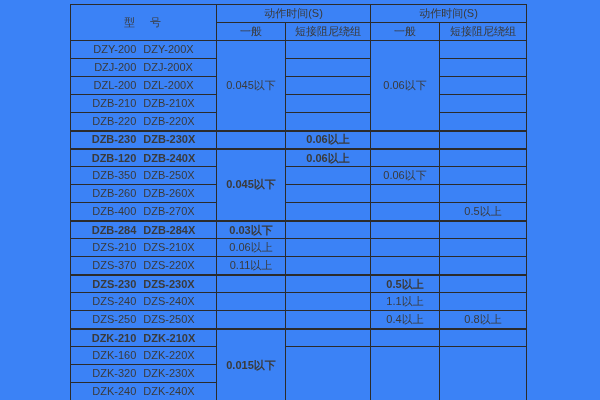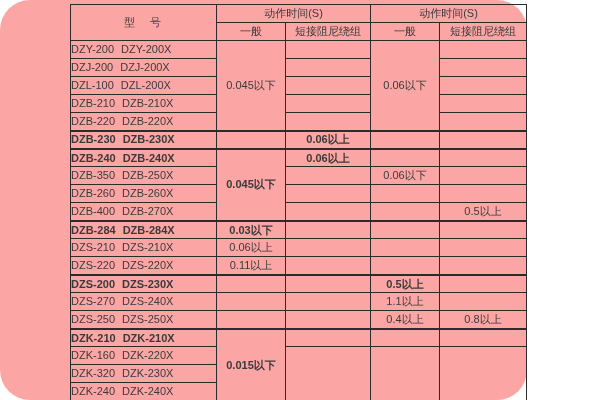--- a/index.html
+++ b/index.html
@@ -6,24 +6,23 @@
     margin: 0;
     padding: 0;
     width: 600px;
     height: 400px;
     background: #ffffff;
     overflow: hidden;
     font-family: "Liberation Sans", "DejaVu Sans", sans-serif;
   }
   .sheet {
     position: relative;
-    width: 527px;
+    width: 600px;
     height: 400px;
-    background: #fca5a5;
-    border-radius: 30px;
+    background: #3b82f6;
   }
   table.spec {
     position: absolute;
     left: 70px;
     top: 4px;
     border-collapse: collapse;
     table-layout: fixed;
   }
   table.spec th, table.spec td {
     border: 1px solid #2b2b2b;
@@ -37,20 +36,21 @@
     line-height: 1.1;
     overflow: hidden;
     white-space: nowrap;
   }
   thead tr { height: 18px; }
   tbody tr { height: 18px; }
   
   tr.gt td { border-top-width: 2px; font-weight: bold; }
   .mrow {
     display: flex;
+    justify-content: center;
     align-items: center;
     gap: 7px;
   }
   .mh {
     letter-spacing: 2px;
   }
 </style>
 </head>
 <body>
 
@@ -95,21 +95,21 @@
               <span>DZJ-200</span>
               <span>DZJ-200X</span>
             </div>
           </td>
         <td></td>
         <td></td>
       </tr>
       <tr>
         <td>
             <div class="mrow">
-              <span>DZL-100</span>
+              <span>DZL-200</span>
               <span>DZL-200X</span>
             </div>
           </td>
         <td></td>
         <td></td>
       </tr>
       <tr>
         <td>
             <div class="mrow">
               <span>DZB-210</span>
@@ -137,21 +137,21 @@
             </div>
           </td>
         <td></td>
         <td>0.06以上</td>
         <td></td>
         <td></td>
       </tr>
       <tr class="gt">
         <td>
             <div class="mrow">
-              <span>DZB-240</span>
+              <span>DZB-120</span>
               <span>DZB-240X</span>
             </div>
           </td>
         <td rowspan="4">0.045以下</td>
         <td>0.06以上</td>
         <td></td>
         <td></td>
       </tr>
       <tr>
         <td>
@@ -206,45 +206,45 @@
             </div>
           </td>
         <td>0.06以上</td>
         <td></td>
         <td></td>
         <td></td>
       </tr>
       <tr>
         <td>
             <div class="mrow">
-              <span>DZS-220</span>
+              <span>DZS-370</span>
               <span>DZS-220X</span>
             </div>
           </td>
         <td>0.11以上</td>
         <td></td>
         <td></td>
         <td></td>
       </tr>
       <tr class="gt">
         <td>
             <div class="mrow">
-              <span>DZS-200</span>
+              <span>DZS-230</span>
               <span>DZS-230X</span>
             </div>
           </td>
         <td></td>
         <td></td>
         <td>0.5以上</td>
         <td></td>
       </tr>
       <tr>
         <td>
             <div class="mrow">
-              <span>DZS-270</span>
+              <span>DZS-240</span>
               <span>DZS-240X</span>
             </div>
           </td>
         <td></td>
         <td></td>
         <td>1.1以上</td>
         <td></td>
       </tr>
       <tr>
         <td>

